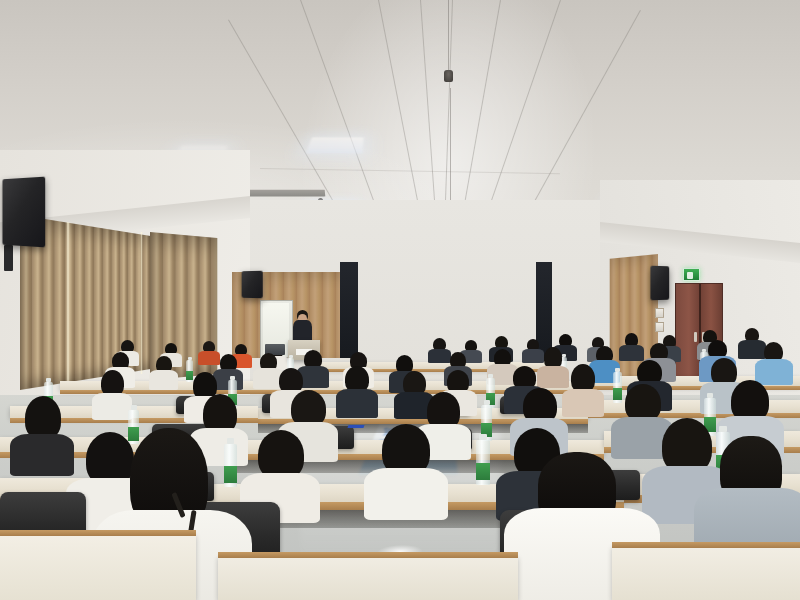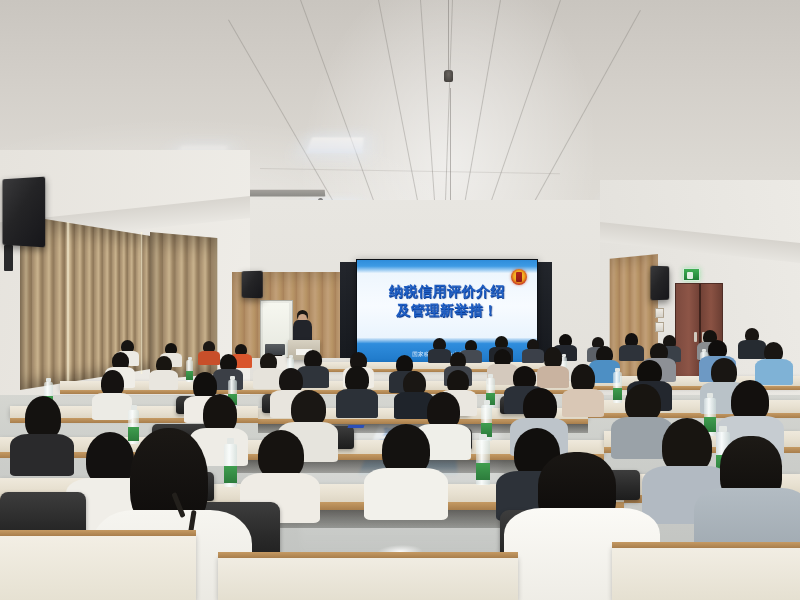--- a/index.html
+++ b/index.html
@@ -400,28 +400,20 @@
   <div class="wood-panel" style="left:600px;top:254px;width:58px;height:128px;transform:perspective(320px) rotateY(-26deg);transform-origin:right center;"></div>
   <div class="speaker" style="left:650px;top:266px;width:20px;height:34px;transform:perspective(180px) rotateY(20deg);"></div>
   <div class="switchplate" style="left:655px;top:308px;"></div>
   <div class="switchplate" style="left:655px;top:322px;"></div>
   <div class="exit-sign" style="left:683px;top:268px;"></div>
   <div class="door" style="left:675px;top:283px;width:48px;height:100px;"></div>
   <div class="door-split" style="left:699px;top:284px;height:98px;"></div>
   <div class="door-handle" style="left:694px;top:332px;"></div>
   <div class="door-handle" style="left:702px;top:332px;"></div>
 
-  <div class="screen-frame">
-    <div class="slide">
-      <div class="slide-emblem"></div>
-      <div class="slide-title">纳税信用评价介绍
-及管理新举措！</div>
-      <div class="slide-sub">国家税务总局台山市税务局</div>
-    </div>
-  </div>
 
   <div class="floor"></div>
   <div class="floor-shine"></div>
   <div class="screen-reflection">
     <div class="reflect-text">纳税信用评价
 及管理新举措</div>
   </div>
   <div class="floor-glint"></div>
 
   <div class="desk" style="left:310px;top:362px;width:245px;height:7px;"></div>

